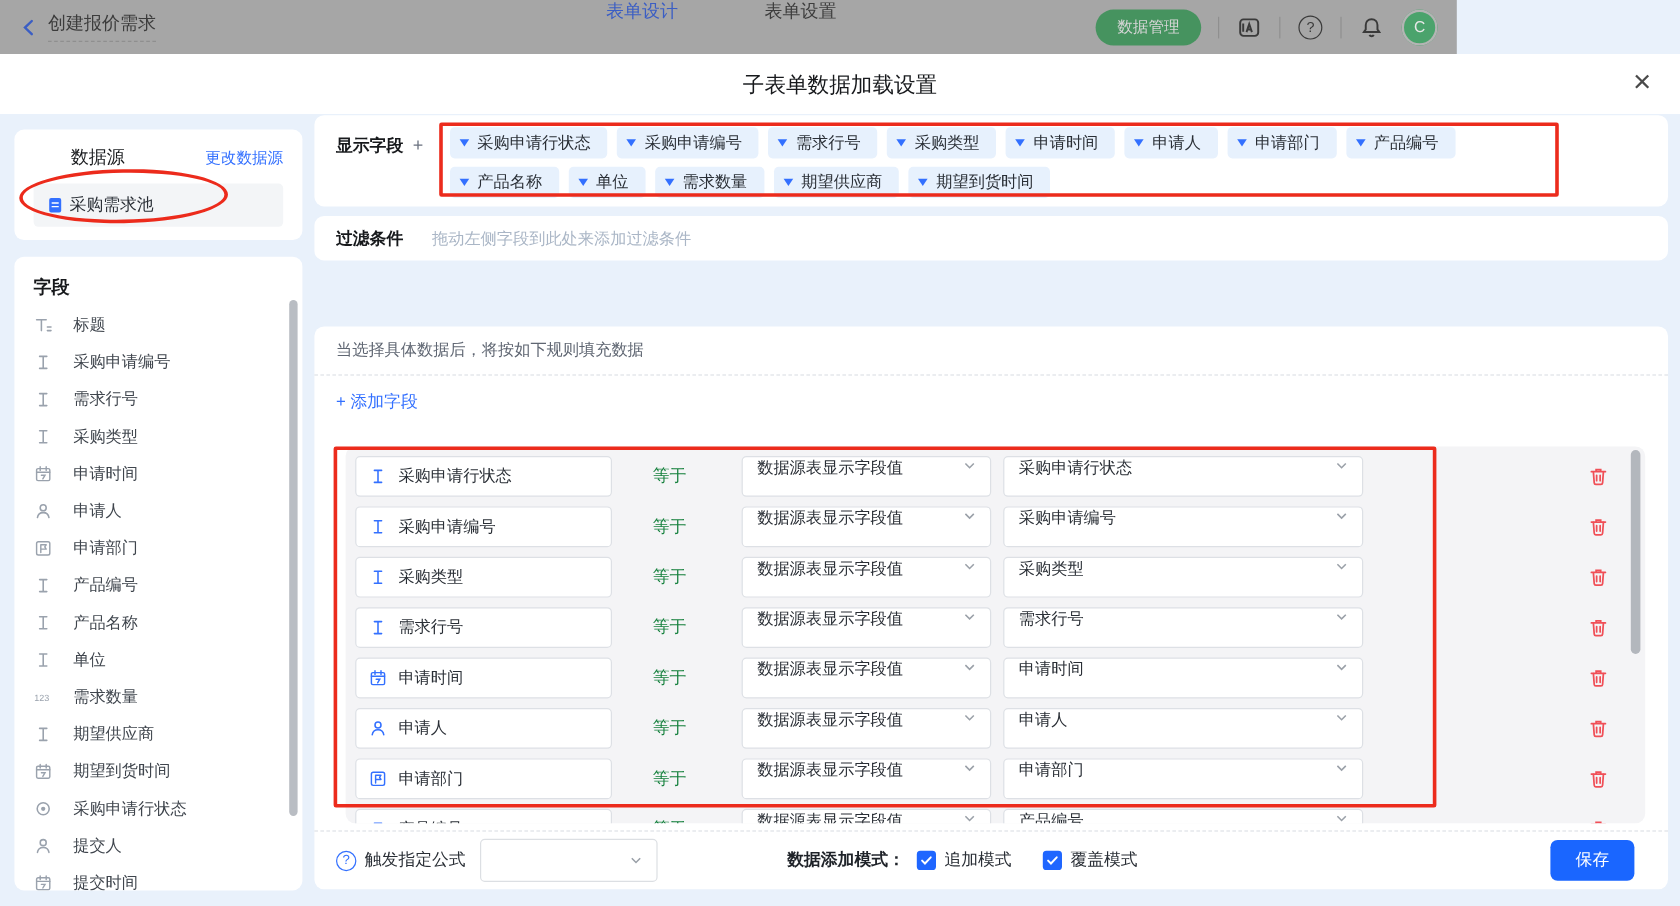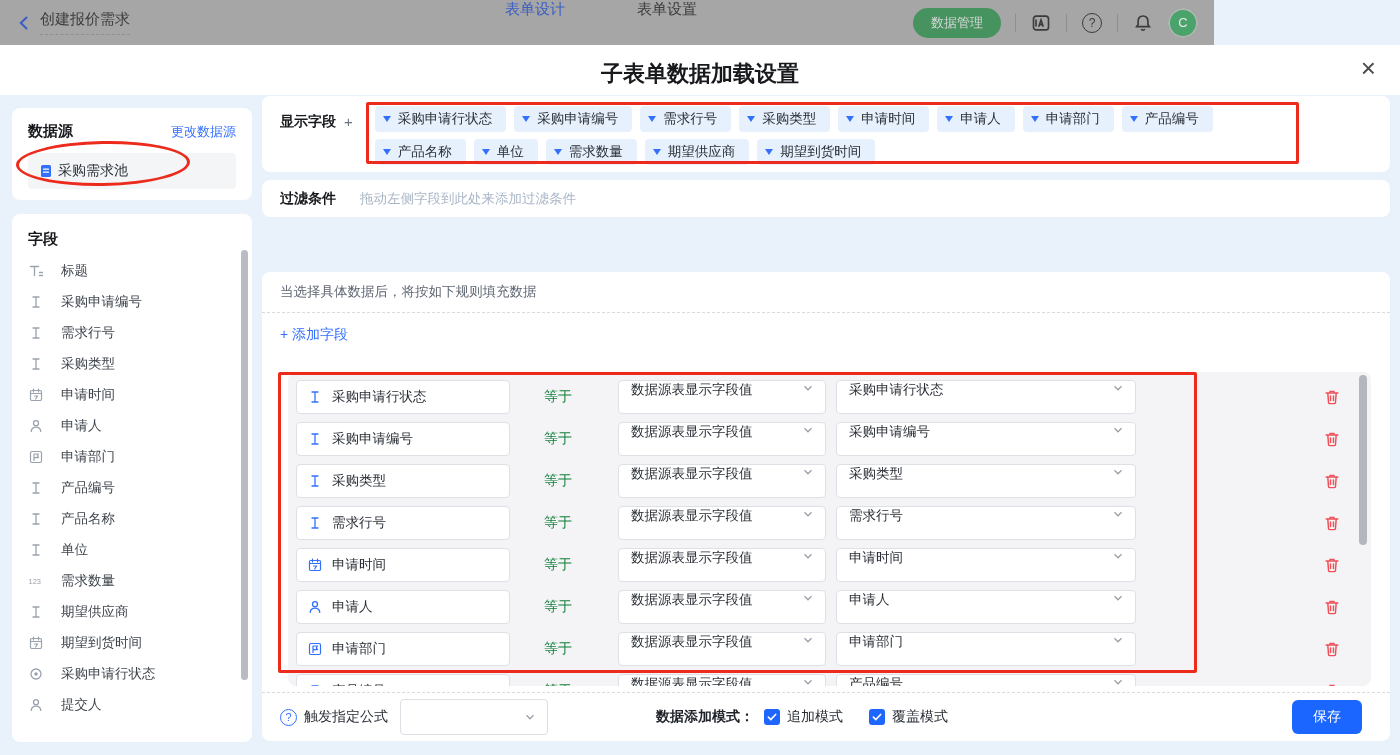--- a/index.html
+++ b/index.html
@@ -21,29 +21,29 @@
   .pill { background:#46935f; color:#d6d6d6; font-size:13px; padding:6px 18px; border-radius:15px; cursor:pointer; }
   .vdiv { width:1px; height:18px; background:#8f8f8f; }
   .abar-ic { width:22px; height:22px; display:flex; align-items:center; justify-content:center; cursor:pointer; }
   .qmark { width:20px; height:20px; border:1.4px solid #3a3a3a; border-radius:50%;
     display:flex; align-items:center; justify-content:center; font-size:12px; color:#3a3a3a; }
   .avatar { width:30px; height:30px; border-radius:50%; background:#4ba36c; color:#e8e8e8;
     display:flex; align-items:center; justify-content:center; font-size:13px; cursor:pointer;
     box-shadow:0 0 0 2px #b4b4b4 inset; }
   
   .mtitlebar { position:absolute; top:45px; left:0; width:1400px; height:50px; background:#fff; }
-  .mtitle { position:absolute; left:0; right:0; top:14px; text-align:center; font-size:22px; font-weight:bold; color:#17191c; }
+  .mtitle { position:absolute; left:0; right:0; top:14px; text-align:center; font-size:18px; font-weight:normal; color:#17191c; }
   .close { position:absolute; right:24px; top:8px; font-size:26px; color:#4a4a4a; cursor:pointer; line-height:1.2; }
   
   .mbody { position:absolute; top:95px; left:0; width:1400px; height:660px; background:#e9f1fb; }
   .card { position:absolute; background:#fff; border-radius:8px; }
   
   .ds-card { left:12px; top:13px; width:240px; height:92px; padding:14px 16px 0 16px; }
   .ds-head { display:flex; justify-content:space-between; align-items:center; }
-  .ds-title { font-size:15px; font-weight:bold; color:#17191c; }
+  .ds-title { font-size:15px; font-weight:normal; color:#17191c;margin-left:31px; }
   .link { font-size:13px; color:#3370ff; cursor:pointer; }
   .ds-item { margin-top:12px; height:36px; background:#f3f5f7; border-radius:4px;
     display:flex; align-items:center; padding:0 10px; gap:4px; font-size:14px; color:#2a2f36; cursor:pointer; }
   
   .fd-card { left:12px; top:119px; width:240px; height:528px; padding:16px 0 0 16px; overflow:hidden; }
   .fd-title { font-size:15px; font-weight:bold; color:#17191c; }
   .fd-list { margin-top:6px; }
   .f-item { display:flex; align-items:center; gap:17px; height:31px; cursor:grab; }
   .f-label { font-size:13.5px; color:#3f454d; }
   .f-icon { width:16px; height:16px; color:#9aa2ad; flex:0 0 16px; display:flex; }
@@ -323,20 +323,32 @@
         <span class="f-icon">
             <svg width="16" height="16" viewBox="0 0 16 16">
               <g stroke="currentColor" stroke-width="1.3" fill="none" stroke-linecap="round">
                 <circle cx="8" cy="5.2" r="2.5"></circle>
                 <path d="M3.2 13.3c.4-2.7 2.3-4.1 4.8-4.1s4.4 1.4 4.8 4.1"></path>
               </g>
             </svg>
           </span>
         <span class="f-label">提交人</span>
       </div>
+      <div class="f-item">
+        <span class="f-icon">
+            <svg width="16" height="16" viewBox="0 0 16 16">
+              <g stroke="currentColor" stroke-width="1.2" fill="none" stroke-linecap="round">
+                <rect x="2.5" y="3.5" width="11" height="10" rx="1.2"></rect>
+                <path d="M5.5 2v3M10.5 2v3M2.5 6.5h11"></path>
+                <path d="M6.5 9h3l-1.8 3"></path>
+              </g>
+            </svg>
+          </span>
+        <span class="f-label">提交时间</span>
+      </div>
     </div>
     <div class="fd-scroll"></div>
   </div>
 
   <div class="card p-display">
     <span class="p-label">显示字段</span>
     <span class="p-plus">+</span>
     <div class="tagwrap">
       <div class="tagrow">
         <span class="tag">

